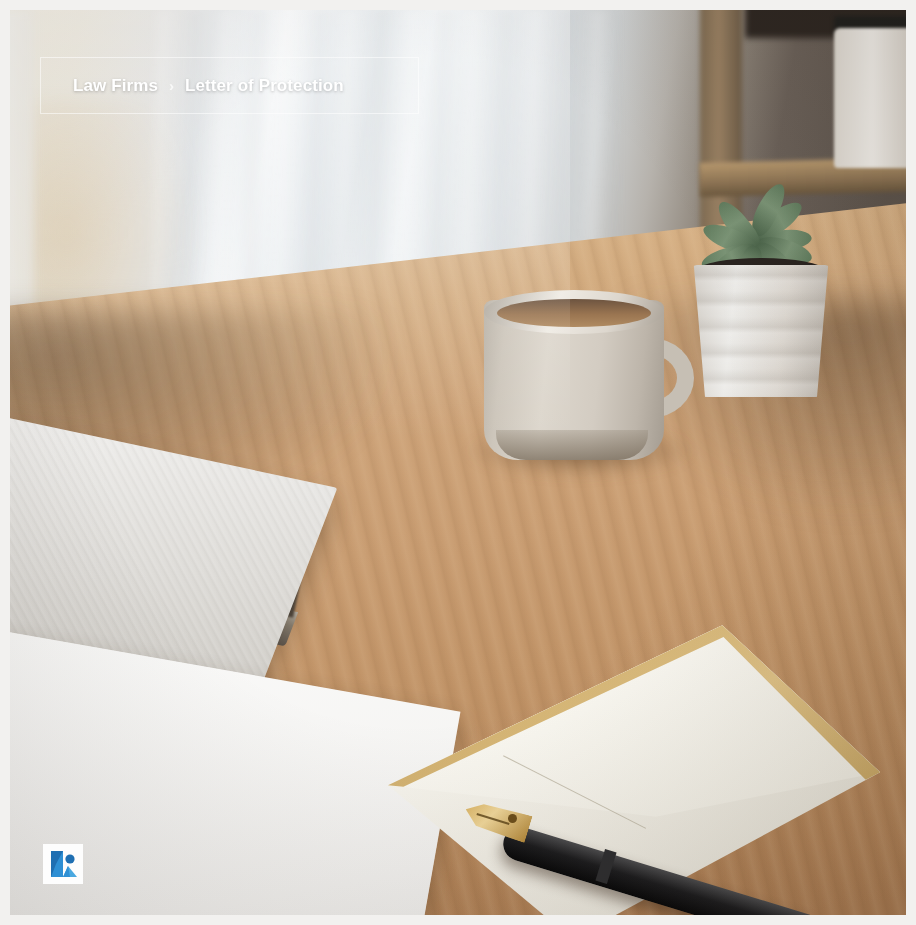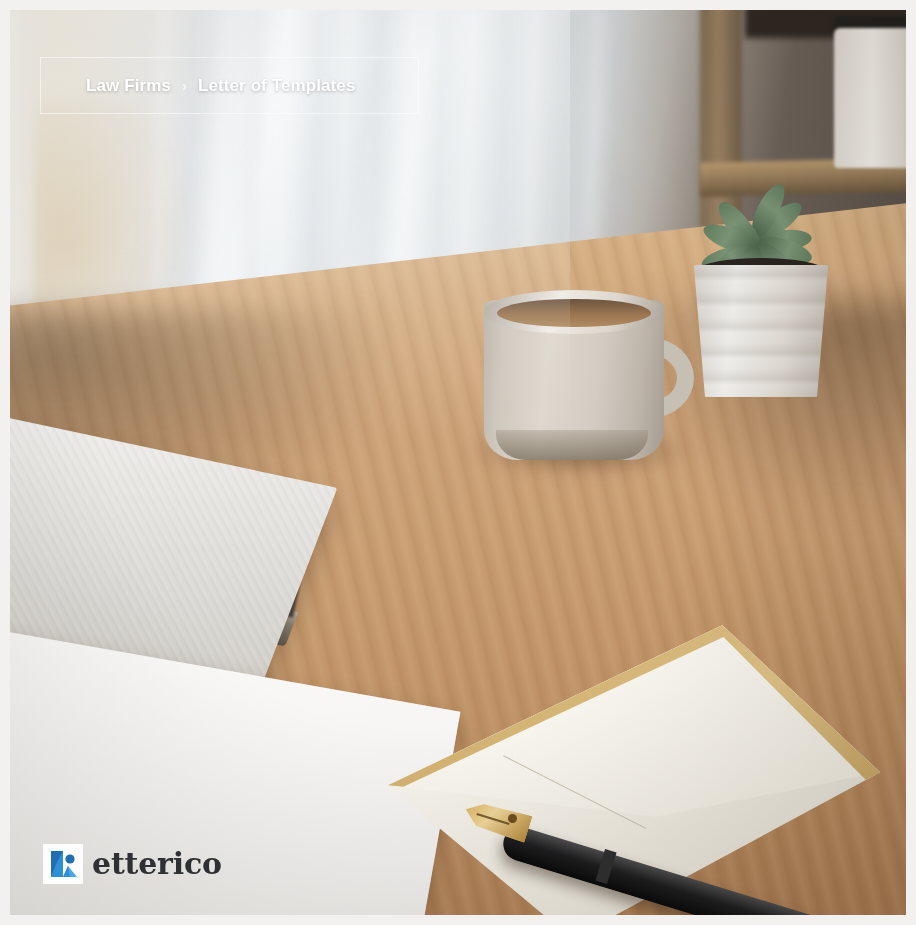--- a/index.html
+++ b/index.html
@@ -402,21 +402,21 @@
     position: absolute;
     left: 30px;
     top: 47px;
     width: 379px;
     height: 57px;
     border: 1px solid rgba(255,255,255,0.55);
     box-sizing: border-box;
     display: flex;
     align-items: center;
     gap: 11px;
-    padding: 0 0 0 45px;
+    padding: 0 0 0 32px;
   }
   .crumb-link {
     color: #ffffff;
     font-size: 17px;
     font-weight: 700;
     letter-spacing: .1px;
     text-decoration: none;
     text-shadow: 0 1px 3px rgba(80,80,80,.35);
     white-space: nowrap;
   }
@@ -543,32 +543,31 @@
       <div class="pen-nib-slit"></div>
       <div class="pen-nib-dot"></div>
     </div>
 
     <div class="vignette"></div>
     <div class="headline-scrim"></div>
 
     <nav class="breadcrumb">
       <a class="crumb-link" href="#">Law Firms</a>
       <span class="crumb-sep">›</span>
-      <span class="crumb-current">Letter of Templates</span>
+      <span class="crumb-current">Letter of Protection</span>
     </nav>
 
 
     <div class="brand">
       <span class="brand-mark">
         <svg width="40" height="40" viewBox="0 0 40 40" aria-hidden="true">
           <rect x="0" y="0" width="40" height="40" fill="#fdfdfd"></rect>
           <polygon points="8,7 20,7 20,33 8,33" fill="#2e8fd4"></polygon>
           <polygon points="8,7 20,7 13,20 8,33" fill="#1f6fb2"></polygon>
           <circle cx="27" cy="15" r="4.6" fill="#1f6fb2"></circle>
           <polygon points="20,33 25,22 34,33" fill="#4aa8e0"></polygon>
           <polygon points="20,33 25,22 27,33" fill="#2e8fd4"></polygon>
         </svg>
       </span>
-      <span class="brand-name">etterico</span>
     </div>
 
   </div>
 </div>
 
 </body></html>

